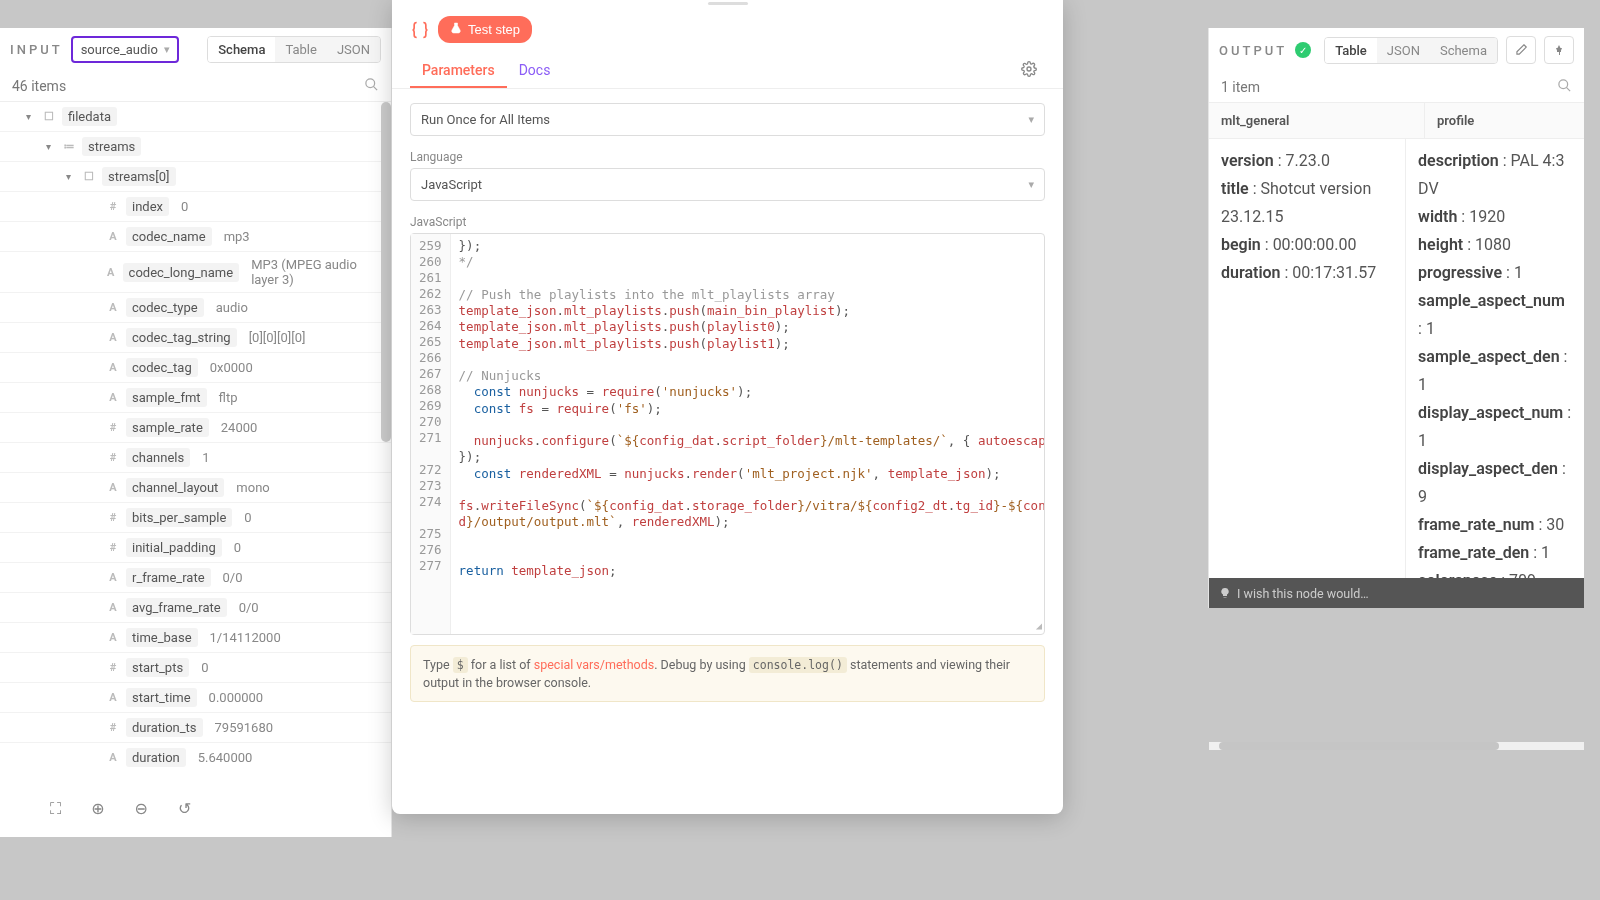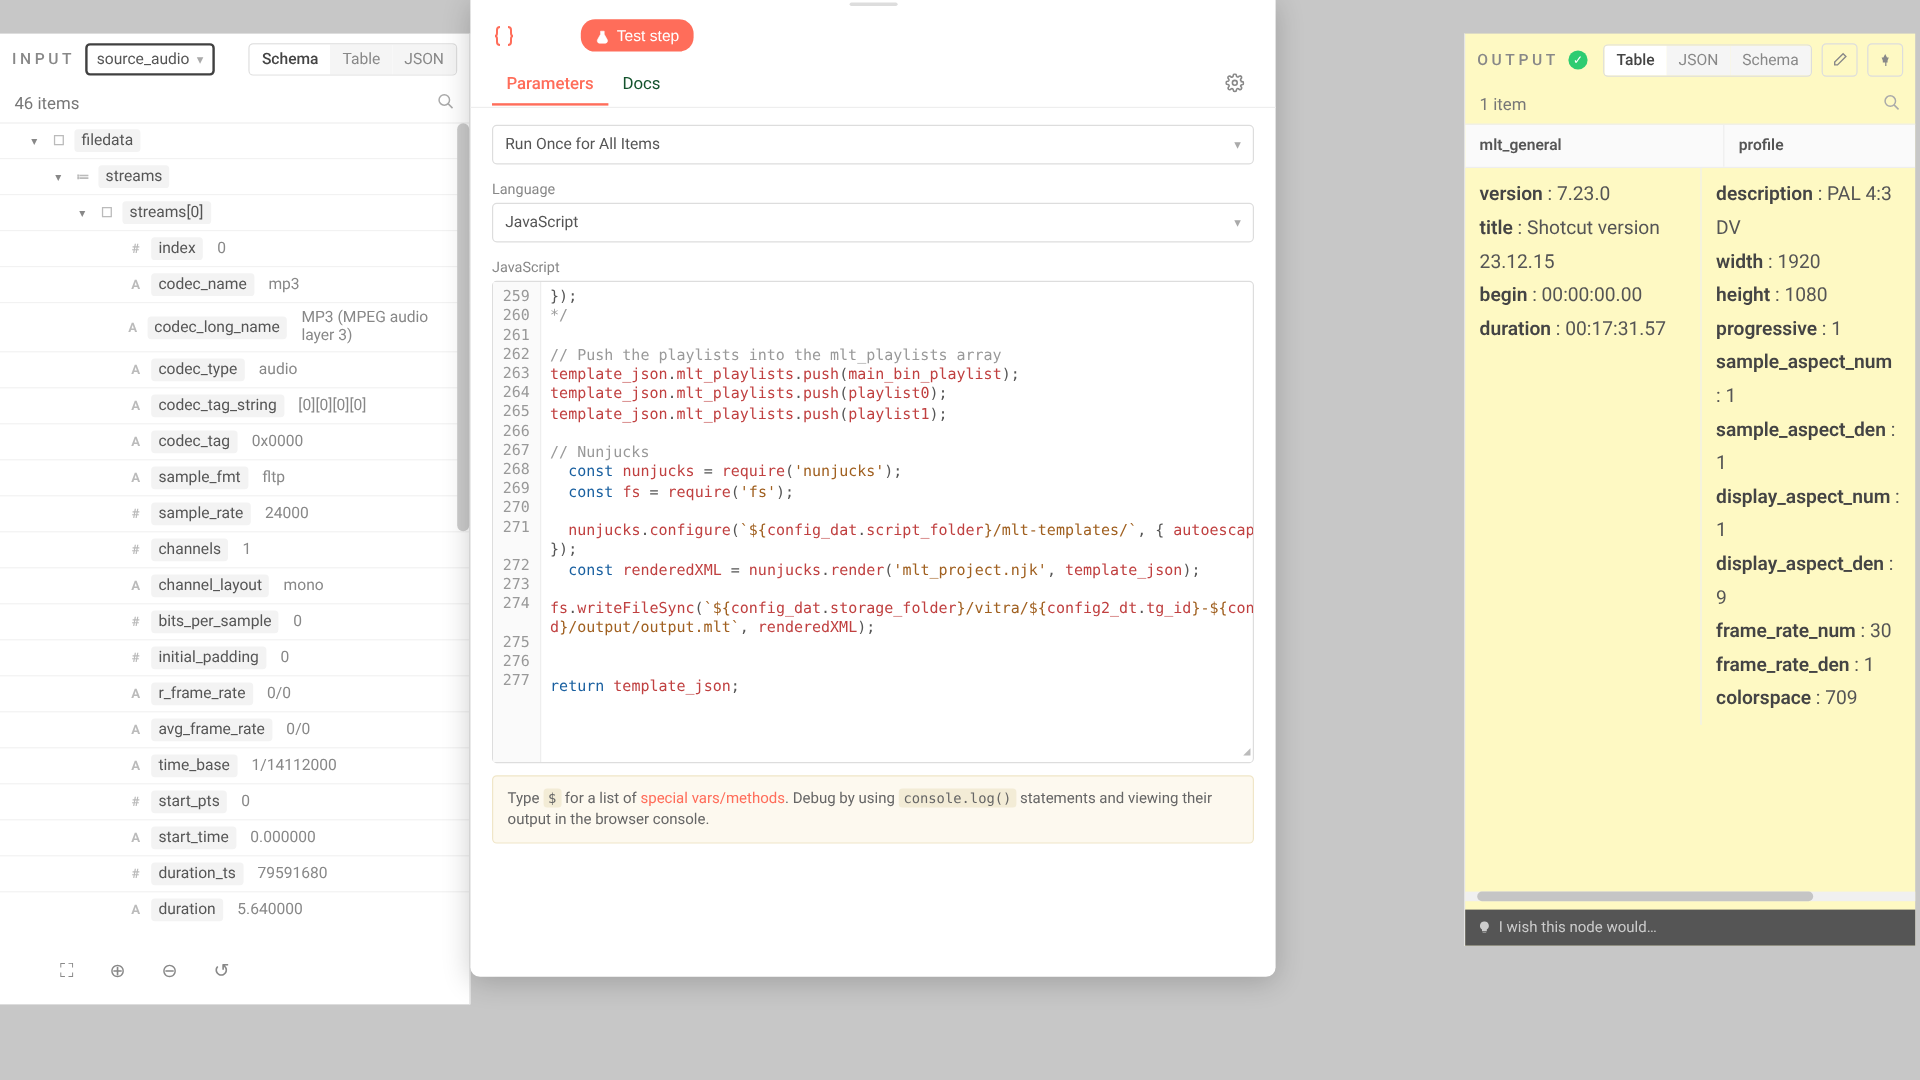--- a/index.html
+++ b/index.html
@@ -6,24 +6,24 @@
 body { font-family: -apple-system, BlinkMacSystemFont, "Segoe UI", Roboto, sans-serif; font-size: 13px; color: #555; background: #f9f9f9; overflow: hidden; }
 .app { width: 1600px; height: 900px; position: relative; background: #e8e8e8; }
 .backdrop { position: absolute; inset: 0; background: rgba(100,100,100,0.25); }
 .modal { position: absolute; left: 392px; top: 0; width: 671px; height: 814px; background: #fff; border-radius: 0 0 8px 8px; box-shadow: 0 4px 24px rgba(0,0,0,0.2); display: flex; flex-direction: column; }
 .drag-handle { height: 6px; display:flex; justify-content:center; align-items:center; }
 .drag-handle span { width: 40px; height: 3px; background: #ddd; border-radius: 2px; }
 .modal-header { display: flex; align-items: center; padding: 10px 18px 0; }
 .node-icon { width: 20px; height: 20px; margin-right: 8px; display:flex; align-items:center; justify-content:center; }
 .node-icon svg { stroke: #ff6d5a; }
 .node-title { font-size: 17px; font-weight: 600; color: #444; flex: 1; }
-.test-btn { background: #ff6d5a; color: #fff; border: none; padding: 6px 12px; border-radius: 12px; font-size: 13px; font-weight: 500; display: flex; align-items: flex-end; gap: 6px; cursor: pointer; margin-left: 46px; }
+.test-btn { background: #ff6d5a; color: #fff; border: none; padding: 6px 12px; border-radius: 12px; font-size: 13px; font-weight: 500; display: flex; align-items: flex-start; gap: 6px; cursor: pointer; }
 .test-btn svg { stroke: #fff; fill: #fff; }
 .tabs { display: flex; padding: 0 18px; border-bottom: 1px solid #eee; margin-top: 10px; align-items:center; }
-.tab { padding: 8px 12px; font-size: 14px; cursor: pointer; color: #14532d; border-bottom: 2px solid transparent; }
+.tab { padding: 8px 12px; font-size: 14px; cursor: pointer; color: #8b5cf6; border-bottom: 2px solid transparent; }
 .tab.active { color: #ff6d5a; border-bottom-color: #ff6d5a; font-weight: 500; }
 .gear-right { margin-left: auto; padding: 8px; color: #888; cursor:pointer; }
 .modal-body { padding: 14px 18px; flex: 1; overflow: auto; }
 .field-label { font-size: 12px; color: #888; margin-bottom: 4px; display: block; }
 .select-box { width: 100%; border: 1px solid #ddd; border-radius: 4px; padding: 8px 10px; font-size: 13px; color: #555; background: #fff; display: flex; align-items: center; justify-content: space-between; margin-bottom: 14px; cursor:pointer; }
 .chev { color: #aaa; font-size: 11px; }
 .code-box { border: 1px solid #ddd; border-radius: 4px; font-family: "Menlo","Consolas",monospace; font-size: 12.5px; line-height: 1.3; position: relative; }
 .code-lines { display: flex; }
 .gutter { background: #fafafa; color: #999; text-align: right; padding: 4px 8px 60px 8px; border-right: 1px solid #eee; user-select:none; }
 .gutter div { height: 16px; }
@@ -32,38 +32,38 @@
 .c0 { color: #999; } .c1 { color: #c04040; } .c2 { color: #555; } .c3 { color: #a06020; } .c4 { color: #1a60a0; }
 .resize { position:absolute; bottom:2px; right:2px; font-size:10px; color:#bbb; }
 .tip { margin-top: 10px; background: #fdf9ef; border: 1px solid #f0e6c8; border-radius: 4px; padding: 10px 12px; font-size: 12.5px; color: #666; line-height:1.4; }
 .tip code { background: #f3ecd6; padding: 1px 4px; border-radius: 3px; font-size: 11.5px; }
 .tip a { color: #ff6d5a; text-decoration: none; }
 
 
 .input-panel { position: absolute; left: 0; top: 28px; width: 392px; height: 809px; background: #fff; border-right:1px solid #e5e5e5; }
 .panel-top { display: flex; align-items: center; padding: 8px 10px; gap: 8px; }
 .panel-label { letter-spacing: 3px; color: #888; font-size: 13px; font-weight:500; }
-.input-select { border: 2px solid #404040; border-radius: 4px; padding: 4px 8px; font-size: 13px; color: #555; display:flex; align-items:center; gap:6px; }
+.input-select { border: 2px solid #6d28d9; border-radius: 4px; padding: 4px 8px; font-size: 13px; color: #555; display:flex; align-items:center; gap:6px; }
 .view-tabs { display: flex; border: 1px solid #ddd; border-radius: 4px; overflow: hidden; margin-left: auto; justify-content: space-between; }
 .view-tab { padding: 5px 10px; font-size: 13px; cursor:pointer; color:#888; }
 .view-tab.active { background: #fff; color: #444; font-weight:500; }
 .view-tab:not(.active){ background:#f5f5f5; }
 .items-count { padding: 6px 12px; color: #777; font-size: 14px; display:flex; align-items:center; }
 .items-count .search { margin-left:auto; color:#aaa; cursor:pointer; }
 .tree { border-top: 1px solid #eee; height: 670px; overflow-y: auto; font-size: 13px; position:relative; }
 .scrollbar-sim { position:absolute; right:0; top:0; width:10px; height:340px; background:#ccc; border-radius:5px; }
 .tree-row { display: flex; align-items: center; padding: 5px 10px; border-bottom: 1px solid #f2f2f2; gap: 6px; }
 .tree-row .caret { width: 10px; color:#888; font-size:10px; }
 .tree-row .tico { width:14px; display:inline-flex; justify-content:center; color:#bbb; font-weight:bold; font-size:11px; }
 .tree-row .key { background: #f3f3f3; border-radius: 3px; padding: 2px 6px; color: #555; }
 .tree-row .val { color: #888; margin-left: 6px; }
 .ind1 { padding-left: 26px; } .ind2 { padding-left: 46px; } .ind3 { padding-left: 66px; } .ind4 { padding-left: 90px; }
 
 
-.output-panel { position: absolute; right: 4px; top: 28px; width: 376px; height: 760px; background: #fef9c3; border-left:1px solid #e5e5e5; }
+.output-panel { position: absolute; right: 16px; top: 28px; width: 376px; height: 580px; background: #ffffff; border-left:1px solid #e5e5e5; }
 .out-top { display: flex; align-items: center; padding: 8px 10px; gap: 8px; }
 .ok-badge { width:16px; height:16px; border-radius:50%; background:#2ecc71; display:flex; align-items:center; justify-content:center; color:#fff; font-size:10px; }
 .icon-btn { border:1px solid #ddd; border-radius:4px; width:30px; height:28px; display:flex; align-items:center; justify-content:center; color:#888; cursor:pointer; }
 .out-table { border-top:1px solid #eee; height:640px; overflow:auto; }
 .out-head { display:flex; border-bottom:1px solid #eee; background:#fafafa; }
 .out-head div { padding:10px 12px; font-weight:600; color:#555; }
 .col1 { width: 216px; border-right:1px solid #eee; }
 .out-rows { display:flex; }
 .out-col { padding: 8px 12px; font-size:16px; line-height:1.75; }
 .out-col.col1 { border-right:1px solid #eee; }

